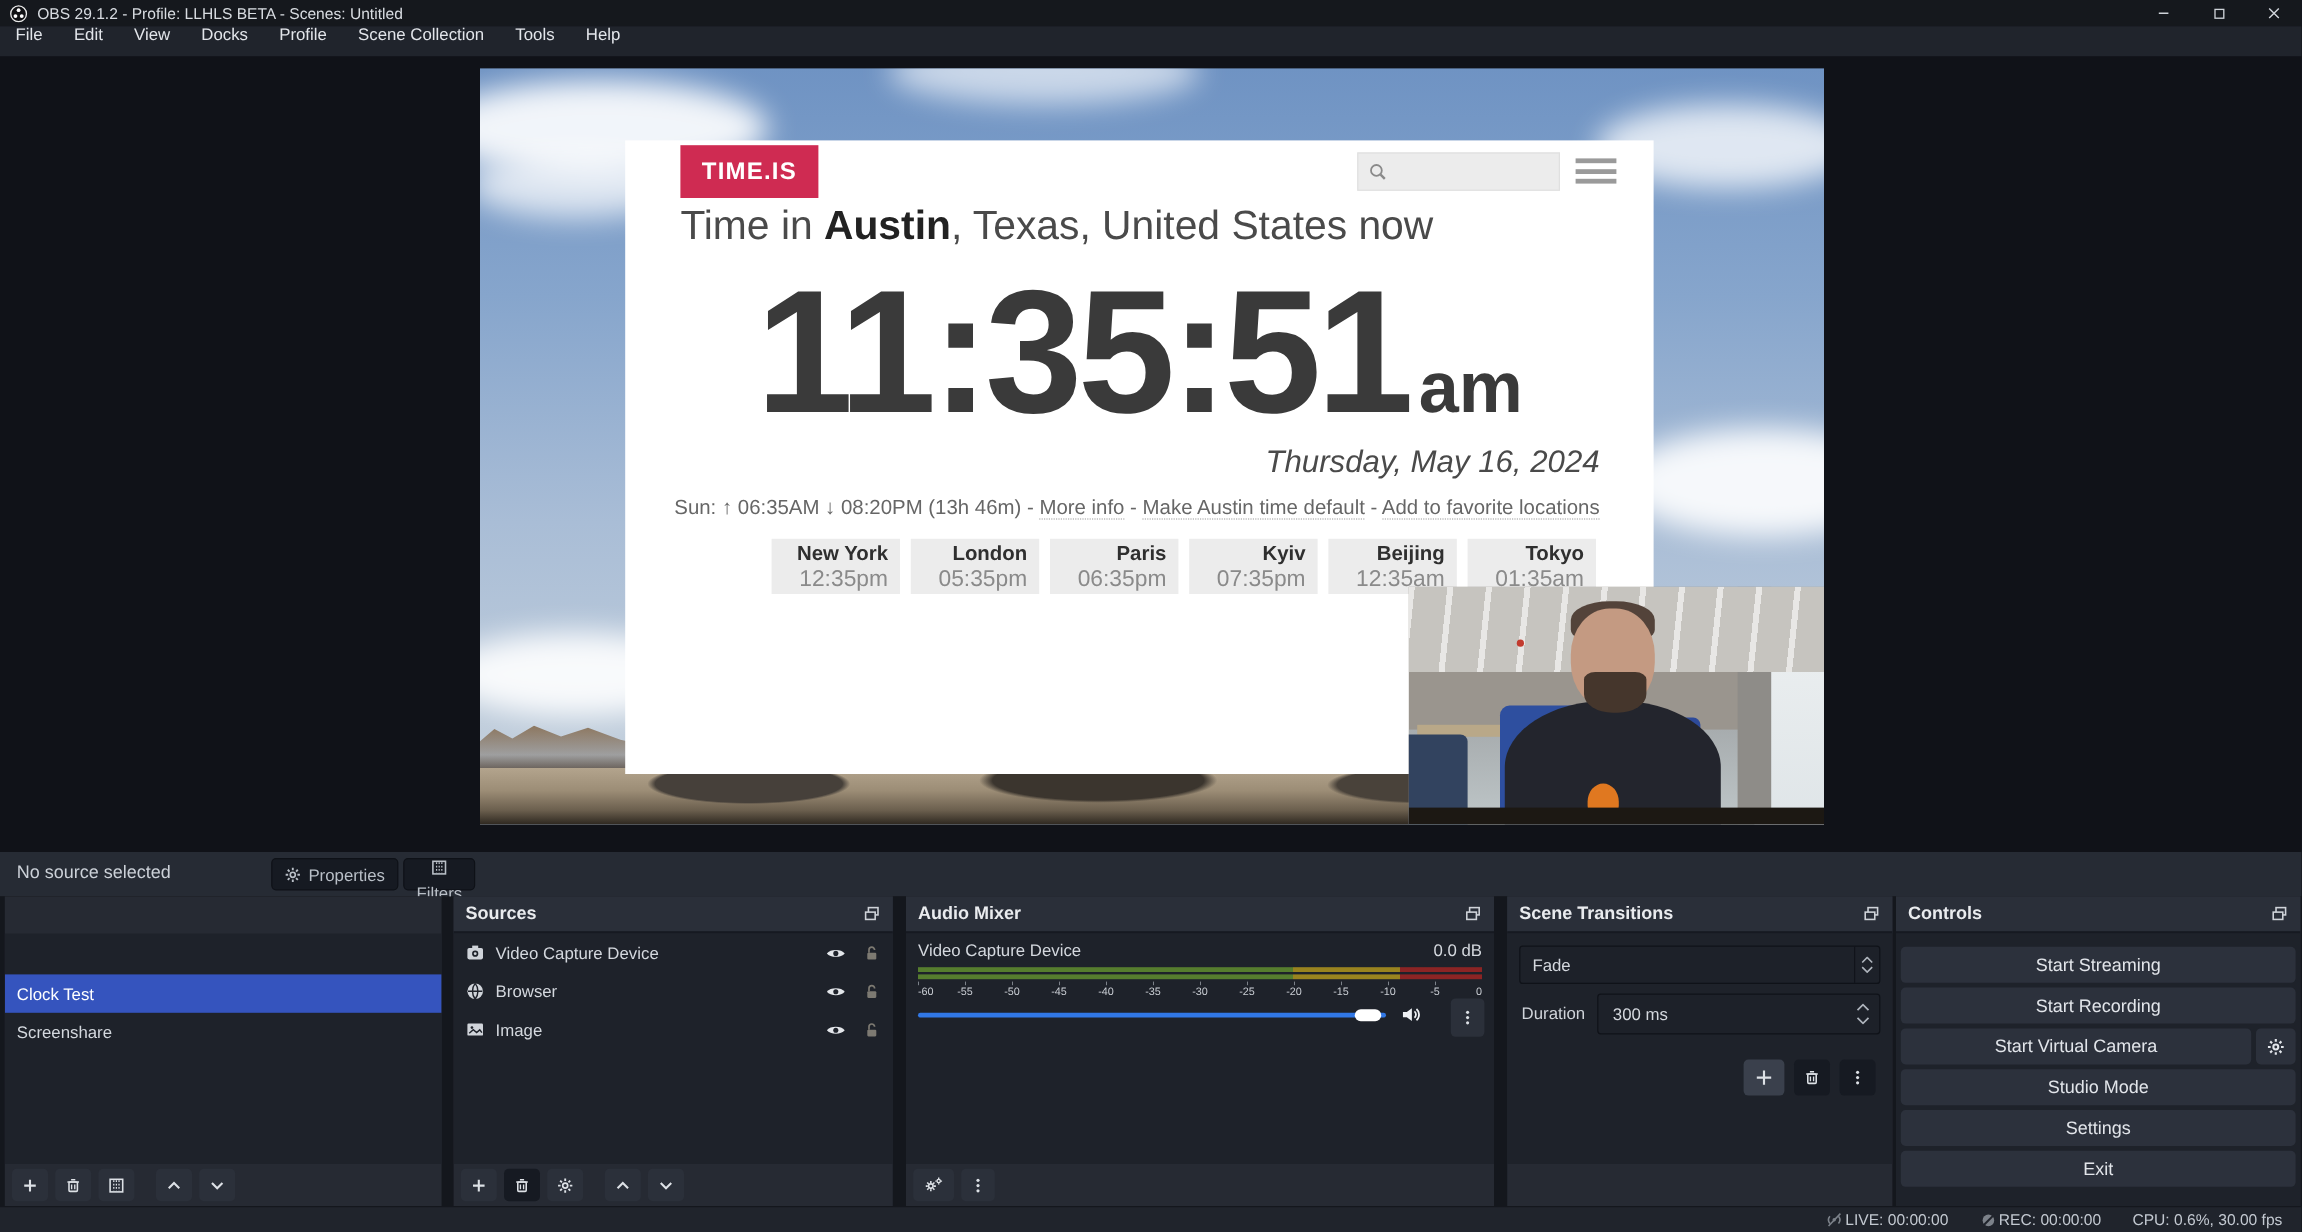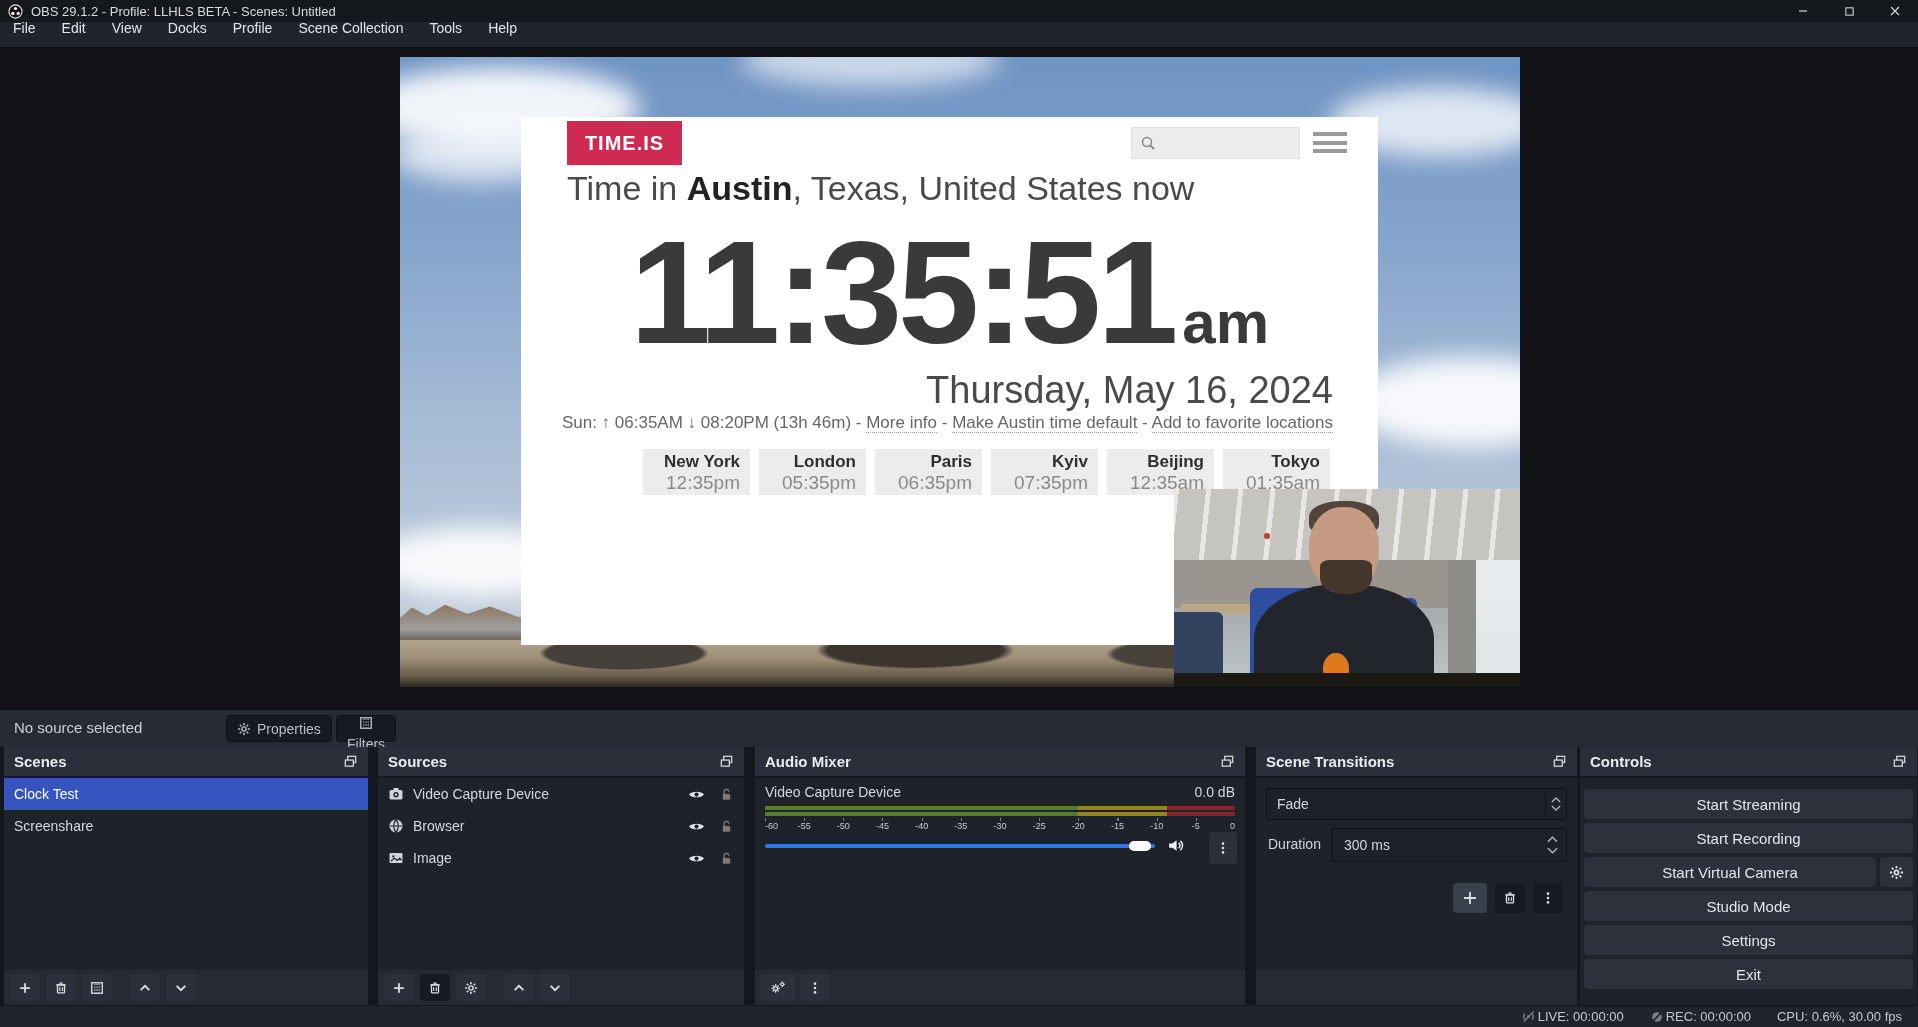--- a/index.html
+++ b/index.html
@@ -43,21 +43,21 @@
   #searchbox{position:absolute;left:610px;top:10px;width:167px;height:30px;background:#ececec;border:1px solid #e0e0e0;
       display:flex;align-items:center;}
   #searchbox input{border:none;background:transparent;outline:none;flex:1;font-size:14px;color:#555;}
   #hamburger{position:absolute;left:792px;top:15px;width:34px;height:21px;display:flex;flex-direction:column;justify-content:space-between;}
   #hamburger .bar{height:4px;background:#9a9a9a;}
   #headline{position:absolute;left:46px;top:52px;font-size:34px;color:#4a4a4a;white-space:pre;}
   #headline b{color:#222;}
   #clock{position:absolute;left:0;top:92px;width:857px;text-align:center;color:#3a3a3a;white-space:nowrap;}
   #clock .digits{font-size:146px;font-weight:bold;letter-spacing:-4px;}
   #clock .ampm{font-size:60px;font-weight:bold;margin-left:8px;}
-  #dateline{position:absolute;right:45px;top:252px;font-size:38px;color:#4a4a4a;}
+  #dateline{position:absolute;right:45px;top:252px;font-size:26px;color:#4a4a4a;font-style:italic;}
   #sunline{position:absolute;right:45px;top:296px;font-size:17px;color:#666;white-space:pre;}
   #sunline .lnk{border-bottom:1px dotted #999;}
   #worldclocks{position:absolute;left:122px;top:332px;display:flex;gap:9px;align-items:flex-end;}
   .wclock{width:107px;height:46px;background:#ececec;text-align:right;padding:3px 10px 0 0;box-sizing:border-box;}
   .wclock .city{font-size:17px;font-weight:bold;color:#2f2f2f;display:block;}
   .wclock .wtime{font-size:19px;color:#8a8a8a;display:block;margin-top:0px;}
 
   
   #webcam{position:absolute;left:774px;top:432px;width:347px;height:198px;overflow:hidden;background:#9a958e;}
   .wc-ceiling{position:absolute;left:0;top:0;width:100%;height:36%;background:#c6c4bf;}
@@ -95,21 +95,21 @@
   .panel-body{position:absolute;left:0;top:31px;right:0;bottom:35px;background:#1e222a;overflow:hidden;}
   .panel-toolbar{position:absolute;left:0;bottom:0;width:100%;height:35px;display:flex;align-items:center;
       gap:6px;padding-left:6px;box-sizing:border-box;}
   .tbtn{width:30px;height:27px;background:#2b303a;border-radius:4px;color:#dde1e6;
       display:flex;align-items:center;justify-content:center;}
   .tbtn.dark{background:#161a22;}
   .tbtn.spacer{margin-left:12px;}
 
   
   .list-item{height:32px;display:flex;align-items:center;padding:0 10px;font-size:14px;color:#d4d8de;gap:9px;}
-  .list-item.selected{background:var(--accent-blue,#3554be);color:#fff;}
+  .list-item.selected{background:var(--accent-blue,#3554be);color:#fff;margin-top:34px;}
   .row-icons{margin-left:auto;display:flex;gap:14px;align-items:center;}
   .eye{color:#e3e6ea;} .lock{color:#7d7a72;} .srcicon{color:#d0d4da;}
 
   
   #audio-name{position:absolute;left:10px;top:6px;font-size:14px;color:#d4d8de;}
   #audio-db{position:absolute;right:10px;top:6px;font-size:14px;color:#d4d8de;}
   .meterbar{position:absolute;left:10px;right:10px;height:4px;
       background:linear-gradient(to right,var(--meter-green,#567d2e) 0 66.5%,var(--meter-yellow,#99831f) 66.5% 85.5%,var(--meter-red,#8c2424) 85.5% 100%);}
   #meter1{top:28px;} #meter2{top:34px;}
   #tickmarks{position:absolute;left:10px;right:10px;top:40px;height:3px;
@@ -290,29 +290,20 @@
           <path d="M5.5 3v10M8 3v10M10.5 3v10" stroke="currentColor" stroke-width="1.2" stroke-dasharray="1.6 1.6"></path>
         </svg>
       </span>
     <span>Filters</span>
   </div>
 </div>
 
 <div id="docks">
 
   <div class="panel" style="left:4px;width:364px;">
-    <div class="panel-header">
-        <span>Scenes</span>
-      <span class="popout">
-          <svg width="15" height="15" viewBox="0 0 16 16">
-            <rect x="5" y="2.5" width="8.5" height="6.5" fill="none" stroke="currentColor" stroke-width="1.4"></rect>
-            <rect x="2.5" y="6.5" width="8.5" height="6.5" fill="#2a2f39" stroke="currentColor" stroke-width="1.4"></rect>
-          </svg>
-        </span>
-    </div>
     <div class="panel-body">
       <div class="list-item selected">
           <span>Clock Test</span>
         </div>
       <div class="list-item">
           <span>Screenshare</span>
         </div>
     </div>
     <div class="panel-toolbar">
       <div class="tbtn">

